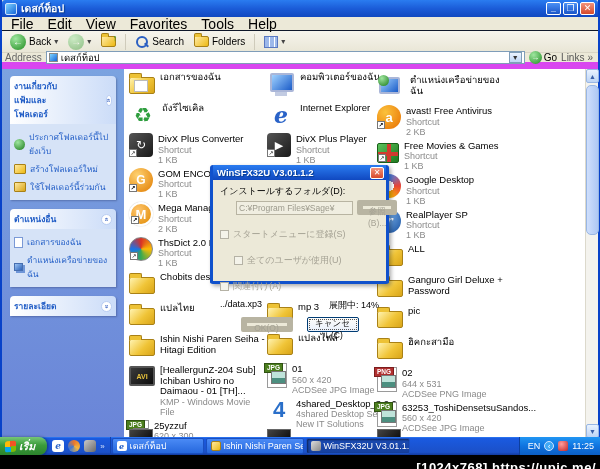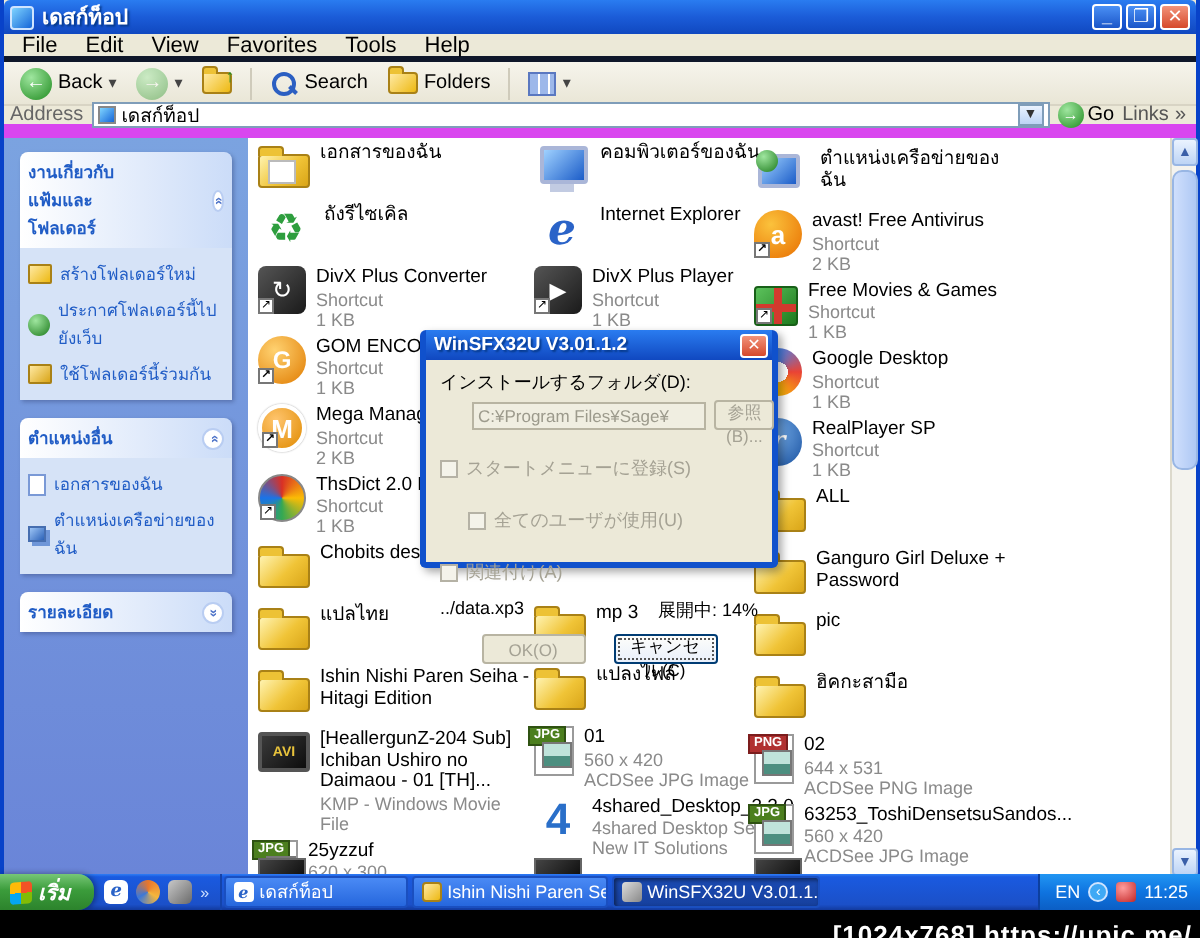--- a/index.html
+++ b/index.html
@@ -13,22 +13,22 @@
   .titlebar{height:17px;background:linear-gradient(180deg,#2a7cf0 0%,#1b5cd8 50%,#1048c0 100%);
     display:flex;align-items:center;padding:0 3px;color:#fff;border-radius:3px 3px 0 0;}
   .titlebar .t-icon{width:12px;height:12px;margin-right:4px;background:linear-gradient(135deg,#7fd4ff,#1565d8);
     border:1px solid #cfe4ff;border-radius:2px;}
   .titlebar .t-text{flex:1;font-size:10.5px;font-weight:bold;text-shadow:1px 1px 1px #063a8c;white-space:nowrap;overflow:hidden;}
   .winbtn{width:15px;height:13px;margin-left:2px;border-radius:2px;border:1px solid #fff;
     display:flex;align-items:center;justify-content:center;font-size:9px;color:#fff;font-weight:bold;line-height:1;}
   .winbtn.min,.winbtn.res{background:linear-gradient(180deg,#4a90f5,#1b55c8);}
   .winbtn.cls{background:linear-gradient(180deg,#f2937a,#d6492b);}
 
-  .menubar{height:14px;display:flex;align-items:center;background:#ECE9D8;border-bottom:3px solid #0f172a;
-    font-size:11px;color:#000;padding-left:2px;}
+  .menubar{height:14px;display:flex;align-items:center;background:#ECE9D8;border-bottom:1px solid #0f172a;
+    font-size:14px;color:#000;padding-left:2px;}
   .menu-item{padding:0 7px;}
 
   .toolbar{height:22px;display:flex;align-items:center;background:linear-gradient(180deg,#F6F4EC,#E9E6D6);
     border-bottom:1px solid #d8d4c4;font-size:10px;color:#000;padding:0 4px;gap:2px;}
   .tbtn{display:flex;align-items:center;gap:3px;padding:1px 4px;border-radius:2px;}
   .circle-ic{width:16px;height:16px;border-radius:50%;background:radial-gradient(circle at 35% 30%,#9fe69f,#1f8b1f);
     color:#fff;display:flex;align-items:center;justify-content:center;font-size:10px;font-weight:bold;line-height:1;}
   .circle-ic.disabled{opacity:.45;}
   .caret{font-size:8px;color:#444;}
   .tsep{width:1px;height:16px;background:#cfcbbb;margin:0 3px;}
@@ -168,21 +168,21 @@
   .dlg-title{height:15px;background:linear-gradient(180deg,#2a7cf0,#1048c0);display:flex;align-items:center;
     padding:0 2px 0 4px;color:#fff;}
   .dlg-title-text{flex:1;font-size:9.5px;font-weight:bold;text-shadow:1px 1px 1px #063a8c;white-space:nowrap;}
   .dlg-close{width:14px;height:12px;border-radius:2px;border:1px solid #fff;background:linear-gradient(180deg,#f2937a,#d6492b);
     color:#fff;font-size:8px;font-weight:bold;display:flex;align-items:center;justify-content:center;line-height:1;}
   .dlg-body{padding:5px 7px 4px;font-size:9px;color:#000;}
   .dlg-label{margin-bottom:2px;}
   .dlg-row{display:flex;gap:4px;align-items:center;}
   .dlg-input{flex:1;height:14px;background:#F0EEE1;border:1px solid #b8b4a2;color:#9C9A8C;
     font-size:8.5px;padding:0 2px;font-family:"Liberation Sans",sans-serif;margin-left:16px;}
-  .dlg-btn{height:15px;background:linear-gradient(180deg,#fdfdfa,#e5e1d2);border:1px solid #3b82f6;
+  .dlg-btn{height:15px;background:linear-gradient(180deg,#fdfdfa,#e5e1d2);border:6px solid #3b82f6;
     border-radius:2px;font-size:8.5px;padding:0 5px;color:#000;font-family:"Liberation Sans",sans-serif;}
   .dlg-btn.disabled{color:#a5a294;border-color:#b8b4a2;background:#ECE9D8;}
   .dlg-btn.focused{border:1px solid #003C74;outline:1px dotted #555;outline-offset:-3px;
     background:linear-gradient(180deg,#fdfdfa,#e9f0fb);}
   .cbrow{display:flex;align-items:center;gap:4px;margin-top:13px;color:#a5a294;}
   .cbrow.indent{margin-left:14px;}
   .cb{width:9px;height:9px;background:#F4F3EA;border:1px solid #b5b2a5;flex:none;}
   .dlg-status{display:flex;justify-content:space-between;margin-top:6px;color:#000;}
   .dlg-buttons{display:flex;justify-content:center;gap:14px;margin-top:5px;}
   .dlg-buttons .dlg-btn{width:52px;}
@@ -305,27 +305,27 @@
         <div class="tp-box">
           <div class="tp-head">
             <span>งานเกี่ยวกับแฟ้มและโฟลเดอร์</span>
             <span class="chev">
                 <span>«</span>
               </span>
           </div>
           <div class="tp-items">
 
               <div class="tp-item">
+                <span class="s-ic ic-s-publish"></span>
+                <span>ประกาศโฟลเดอร์นี้ไปยังเว็บ</span>
+              </div>
+
+              <div class="tp-item">
                 <span class="s-ic ic-s-newfolder"></span>
                 <span>สร้างโฟลเดอร์ใหม่</span>
-              </div>
-
-              <div class="tp-item">
-                <span class="s-ic ic-s-publish"></span>
-                <span>ประกาศโฟลเดอร์นี้ไปยังเว็บ</span>
               </div>
 
               <div class="tp-item">
                 <span class="s-ic ic-s-share"></span>
                 <span>ใช้โฟลเดอร์นี้ร่วมกัน</span>
               </div>
             </div>
         </div>
         <div class="tp-box">
           <div class="tp-head">

